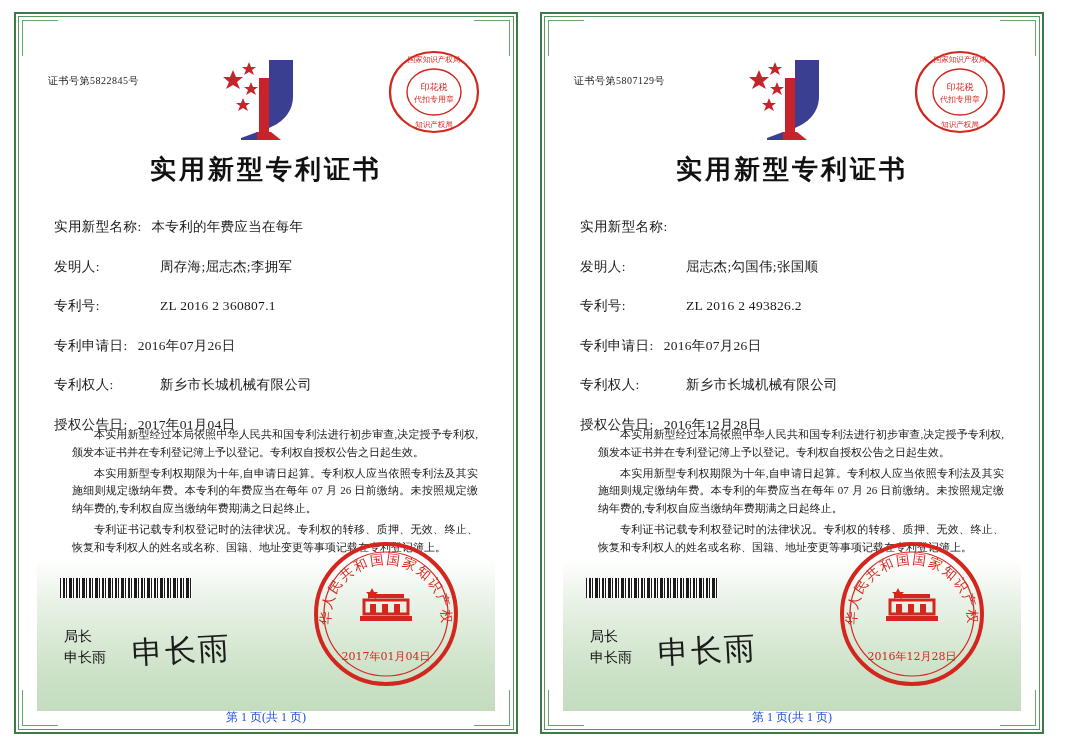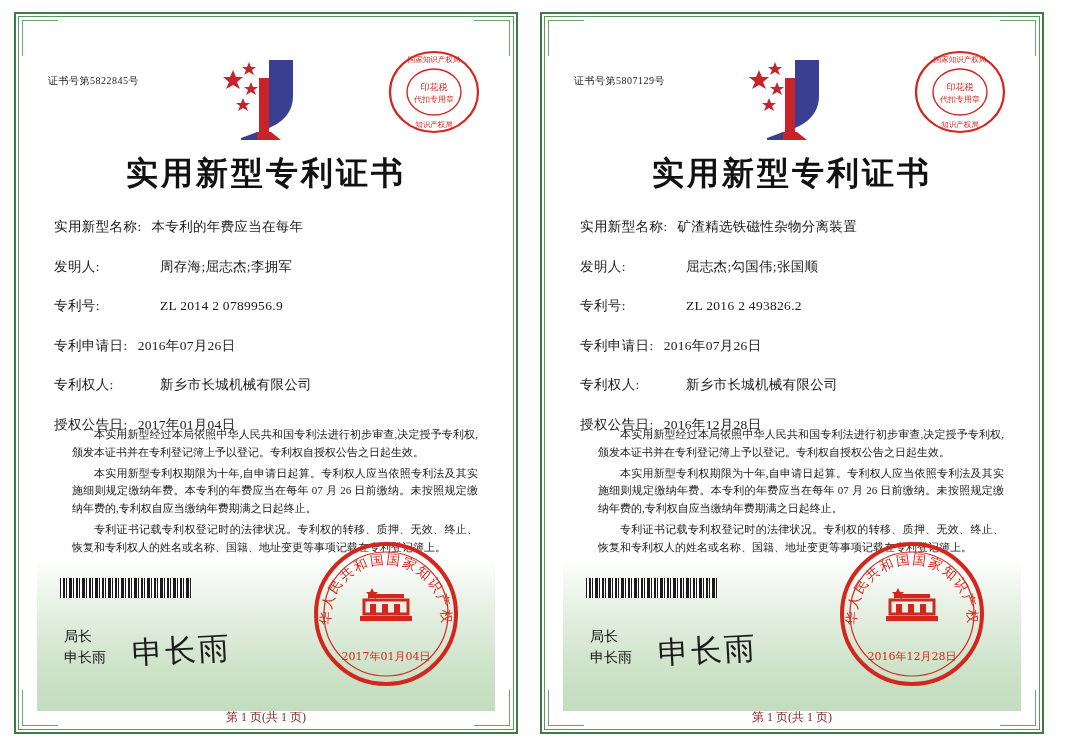--- a/index.html
+++ b/index.html
@@ -86,21 +86,21 @@
     top: 22px;
     width: 96px;
     height: 96px;
   }
 
   .title {
     position: absolute;
     left: 0; right: 0;
     top: 130px;
     text-align: center;
-    font-size: 32px;
+    font-size: 26px;
     font-weight: bold;
     letter-spacing: 3px;
     color: #111;
     font-family: "DejaVu Serif", "Liberation Serif", serif;
   }
 
   .fields {
     position: absolute;
     left: 30px;
     right: 30px;
@@ -187,21 +187,21 @@
     bottom: 34px;
     width: 152px;
     height: 152px;
   }
   .page-no {
     position: absolute;
     left: 0; right: 0;
     bottom: -2px;
     text-align: center;
     font-size: 12px;
-    color: #7f1d1d;
+    color: #1d4ed8;
   }
   svg { display: block; }
 </style>
 </head>
 <body>
 
 <div class="page">
 
   <div class="cert">
     <div class="border-outer"></div>
@@ -246,21 +246,21 @@
         <div class="field-row">
           <span class="field-label">实用新型名称:</span>
           <span class="field-value">本专利的年费应当在每年</span>
         </div>
         <div class="field-row">
           <span class="field-label spread">发明人:</span>
           <span class="field-value">周存海;屈志杰;李拥军</span>
         </div>
         <div class="field-row">
           <span class="field-label spread">专利号:</span>
-          <span class="field-value">ZL 2014 2 0789956.9</span>
+          <span class="field-value">ZL 2016 2 360807.1</span>
         </div>
         <div class="field-row">
           <span class="field-label">专利申请日:</span>
           <span class="field-value">2016年07月26日</span>
         </div>
         <div class="field-row">
           <span class="field-label spread">专利权人:</span>
           <span class="field-value">新乡市长城机械有限公司</span>
         </div>
         <div class="field-row">
@@ -344,21 +344,20 @@
           <text x="48" y="18" text-anchor="middle" font-size="7.5" fill="#d3261f" font-family="'DejaVu Serif',serif">国家知识产权局</text>
           <text x="48" y="83" text-anchor="middle" font-size="7.5" fill="#d3261f" font-family="'DejaVu Serif',serif">知识产权局</text>
         </svg>
       </div>
 
       <div class="title">实用新型专利证书</div>
 
       <div class="fields">
         <div class="field-row">
           <span class="field-label">实用新型名称:</span>
-          <span class="field-value">矿渣精选铁磁性杂物分离装置</span>
         </div>
         <div class="field-row">
           <span class="field-label spread">发明人:</span>
           <span class="field-value">屈志杰;勾国伟;张国顺</span>
         </div>
         <div class="field-row">
           <span class="field-label spread">专利号:</span>
           <span class="field-value">ZL 2016 2 493826.2</span>
         </div>
         <div class="field-row">

